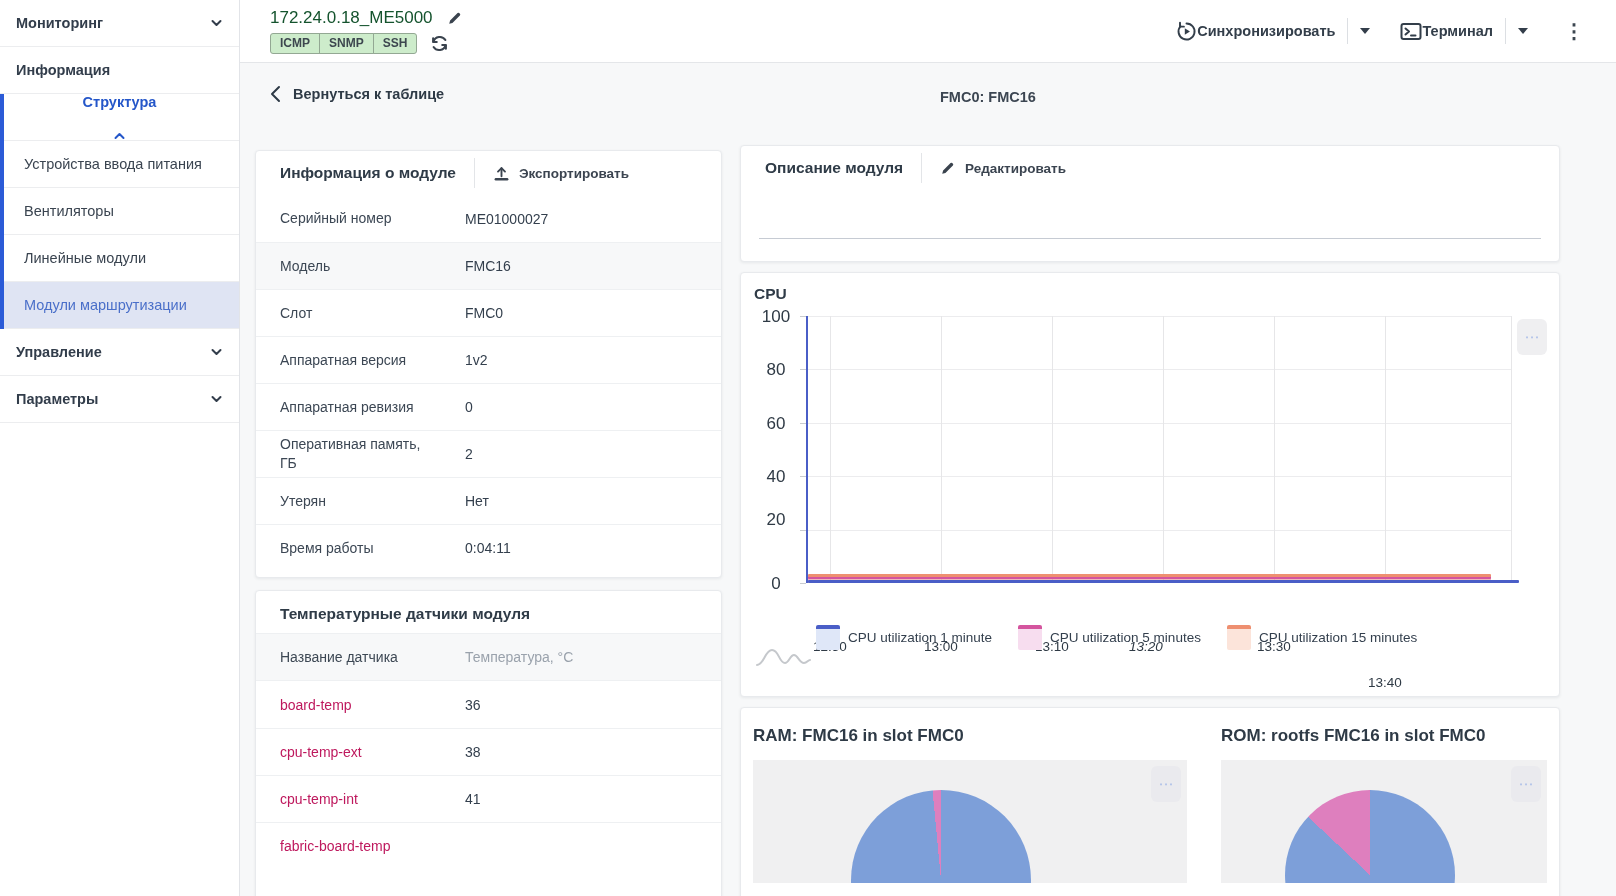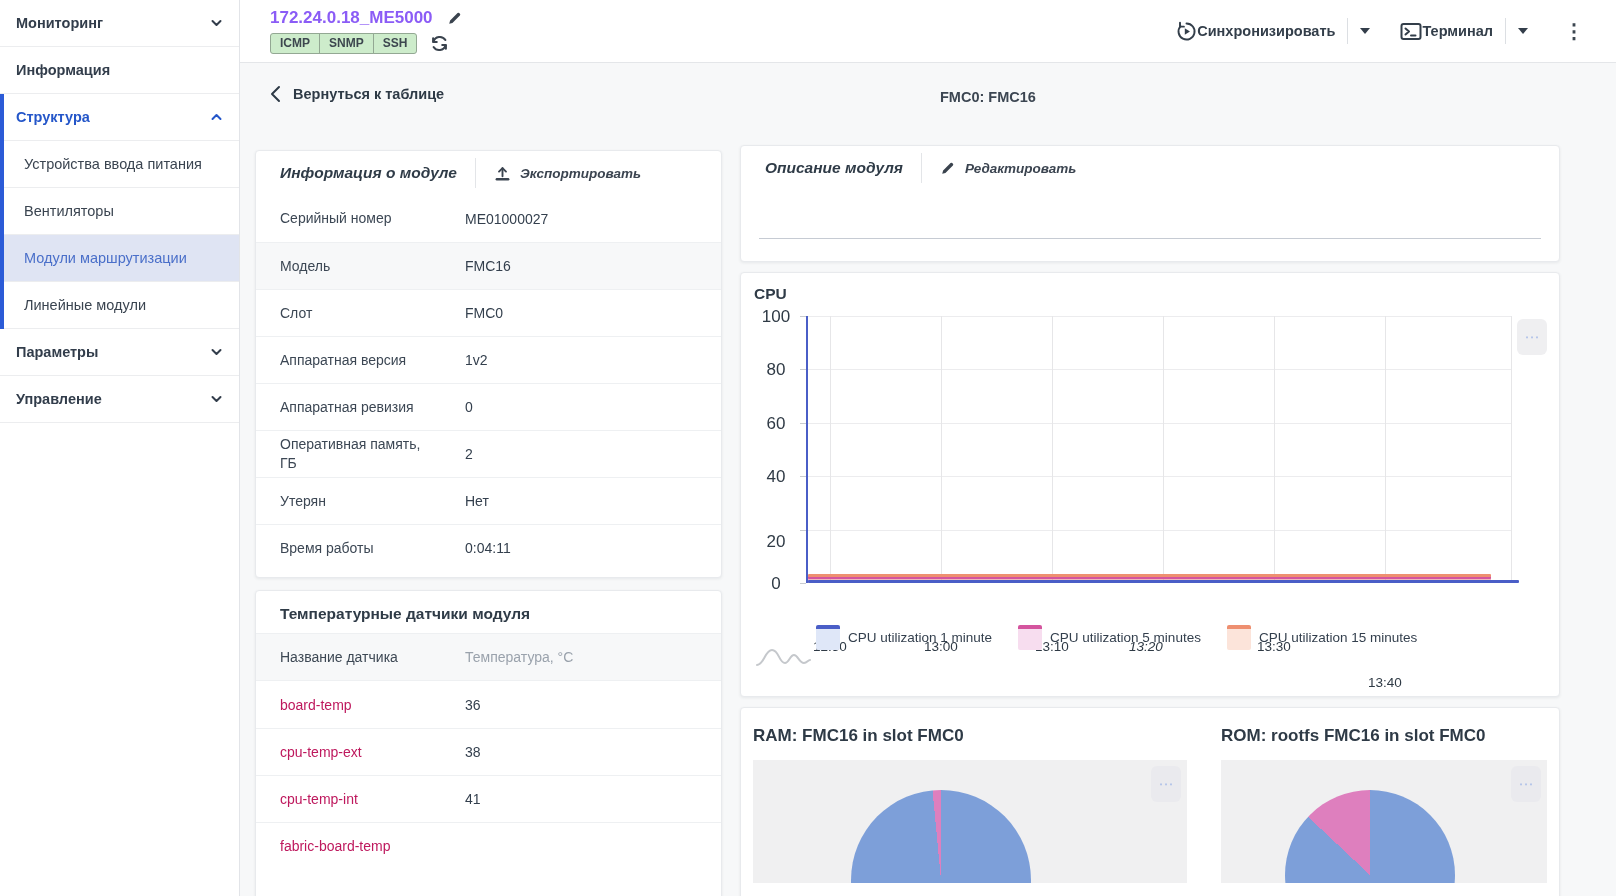--- a/index.html
+++ b/index.html
@@ -5,30 +5,30 @@
   * { box-sizing: border-box; margin: 0; padding: 0; }
   html,body { width:1616px; height:896px; overflow:hidden; }
   body { font-family:"Liberation Sans", sans-serif; color:#333f4d; background:#fff; position:relative; }
 
   
   .sidebar { position:absolute; left:0; top:0; bottom:0; width:240px; background:#fff; border-right:1px solid #e2e4e8; z-index:3; }
   .side-item { height:47px; display:flex; align-items:center; justify-content:space-between; padding:0 16px; border-bottom:1px solid #ecedef; font-size:14.5px; cursor:pointer; background:#fff; }
   .side-item.top { font-weight:700; color:#323d4b; }
   .side-item.sub { font-weight:400; color:#3a4450; padding-left:24px; }
   .side-group { border-left:4px solid #2b5bd7; }
-  .side-group .side-item.top { padding-left:12px; color:#2456c9; }
+  .side-group .side-item.top { padding-left:12px; color:#2456c9;flex-direction:column; }
   .side-group .side-item.sub { padding-left:20px; }
   .side-item.selected { background:#dfe4f3; color:#4a6fc9; }
   .chev { flex:0 0 auto; }
 
   
   .top-header { position:absolute; left:240px; right:0; top:0; height:63px; background:#fff; border-bottom:1px solid #e4e6e9; display:flex; justify-content:space-between; align-items:center; padding:0 26px 0 30px; z-index:2; }
   .device-block { display:flex; flex-direction:column; justify-content:center; gap:5px; }
   .device-row { display:flex; align-items:center; gap:14px; }
-  .device-name { font-size:17px; font-weight:700; color:#8b5cf6; }
+  .device-name { font-size:17px; font-weight:400; color:#14532d; }
   .badge-row { display:flex; align-items:center; }
   .badge { background:#cdeccb; border:1px solid #93a893; padding:2px 9px 3px; font-size:12px; font-weight:700; color:#3d474f; margin-left:-1px; }
   .badge:first-child { border-radius:3px 0 0 3px; margin-left:0; }
   .badge:last-child { border-radius:0 3px 3px 0; }
   .refresh-btn { margin-left:13px; display:flex; align-items:center; cursor:pointer; }
   .header-right { display:flex; align-items:center; gap:30px; }
   .btn-group { display:flex; align-items:center; }
   .hbtn { display:flex; align-items:center; font-size:14.5px; font-weight:600; color:#333e4a; cursor:pointer; }
   .sep { width:1px; height:26px; background:#dcdfe3; margin:0 12px; }
   .caret { width:0; height:0; border-left:5px solid transparent; border-right:5px solid transparent; border-top:6px solid #333e4a; cursor:pointer; }
@@ -41,21 +41,21 @@
   .back-label { font-size:14.5px; font-weight:600; color:#2e3a46; }
   .context-label { position:absolute; left:700px; top:26px; font-size:14.5px; font-weight:600; color:#3c4652; }
 
   .card { position:absolute; background:#fff; border:1px solid #e8eaed; border-radius:4px; box-shadow:0 1px 3px rgba(40,50,60,0.08); }
   .card-info  { left:15px;  top:87px;  width:467px; height:428px; }
   .card-temp  { left:15px;  top:527px; width:467px; height:400px; }
   .card-desc  { left:500px; top:82px;  width:820px; height:117px; }
   .card-cpu   { left:500px; top:209px; width:820px; height:425px; }
   .card-bottom{ left:500px; top:644px; width:820px; height:260px; }
 
-  .card-header { display:flex; align-items:center; height:44px; padding-left:24px;font-style:italic; }
+  .card-header { display:flex; align-items:center; height:44px; padding-left:24px; }
   .card-title { font-size:15.5px; font-weight:700; color:#2f3b47; }
   .v-divider { width:1px; height:30px; background:#e3e5e8; margin:0 18px; }
   .mini-btn { display:flex; align-items:center; gap:9px; font-size:13.5px; font-weight:600; color:#3b4450; cursor:pointer; }
 
   .info-row { display:flex; align-items:center; min-height:47px; padding:4px 24px; font-size:14px; }
   .info-row + .info-row { border-top:1px solid #eef0f2; }
   .info-row.shaded { background:#f7f8f9; }
   .info-row .lbl { width:185px; padding-right:40px; color:#3c4754; line-height:19px; flex:0 0 auto; }
   .info-row .val { color:#333f4d; }
 
@@ -121,35 +121,35 @@
         <svg class="chev" width="13" height="8" viewBox="0 0 12 8">
           <polyline points="2,6 6,2 10,6" fill="none" stroke="currentColor" stroke-width="2" stroke-linecap="round" stroke-linejoin="round"></polyline>
         </svg>
       </div>
       <div class="side-item sub">
         <span>Устройства ввода питания</span>
       </div>
       <div class="side-item sub">
         <span>Вентиляторы</span>
       </div>
+      <div class="side-item sub">
+        <span>Линейные модули</span>
+      </div>
       <div class="side-item sub selected">
         <span>Модули маршрутизации</span>
       </div>
-      <div class="side-item sub">
-        <span>Линейные модули</span>
-      </div>
     </div>
     <div class="side-item top">
-      <span>Параметры</span>
+      <span>Управление</span>
       <svg class="chev" width="13" height="8" viewBox="0 0 12 8">
         <polyline points="2,2 6,6 10,2" fill="none" stroke="currentColor" stroke-width="2" stroke-linecap="round" stroke-linejoin="round"></polyline>
       </svg>
     </div>
     <div class="side-item top">
-      <span>Управление</span>
+      <span>Параметры</span>
       <svg class="chev" width="13" height="8" viewBox="0 0 12 8">
         <polyline points="2,2 6,6 10,2" fill="none" stroke="currentColor" stroke-width="2" stroke-linecap="round" stroke-linejoin="round"></polyline>
       </svg>
     </div>
   </aside>
 
 <header class="top-header">
   <div class="device-block">
     <div class="device-row">
       <span class="device-name">172.24.0.18_ME5000</span>
@@ -305,21 +305,21 @@
   </section>
 
   <section class="card card-cpu">
     <div class="cpu-title">CPU</div>
     <div class="plot" id="cpu-plot">
       <div class="y-axis-line"></div>
     <div class="ytick-mark" style="top: 267px;"></div>
         <div class="y-label" style="top: 258px;">0</div>
         <div class="hgrid" style="top: 213.6px;"></div>
         <div class="ytick-mark" style="top: 213.6px;"></div>
-        <div class="y-label" style="top: 216px;">20</div>
+        <div class="y-label" style="top: 194px;">20</div>
         <div class="hgrid" style="top: 160.2px;"></div>
         <div class="ytick-mark" style="top: 160.2px;"></div>
         <div class="y-label" style="top: 151.2px;">40</div>
         <div class="hgrid" style="top: 106.8px;"></div>
         <div class="ytick-mark" style="top: 106.8px;"></div>
         <div class="y-label" style="top: 97.8px;">60</div>
         <div class="hgrid" style="top: 53.4px;"></div>
         <div class="ytick-mark" style="top: 53.4px;"></div>
         <div class="y-label" style="top: 44.4px;">80</div>
         <div class="hgrid" style="top: 0px;"></div>

